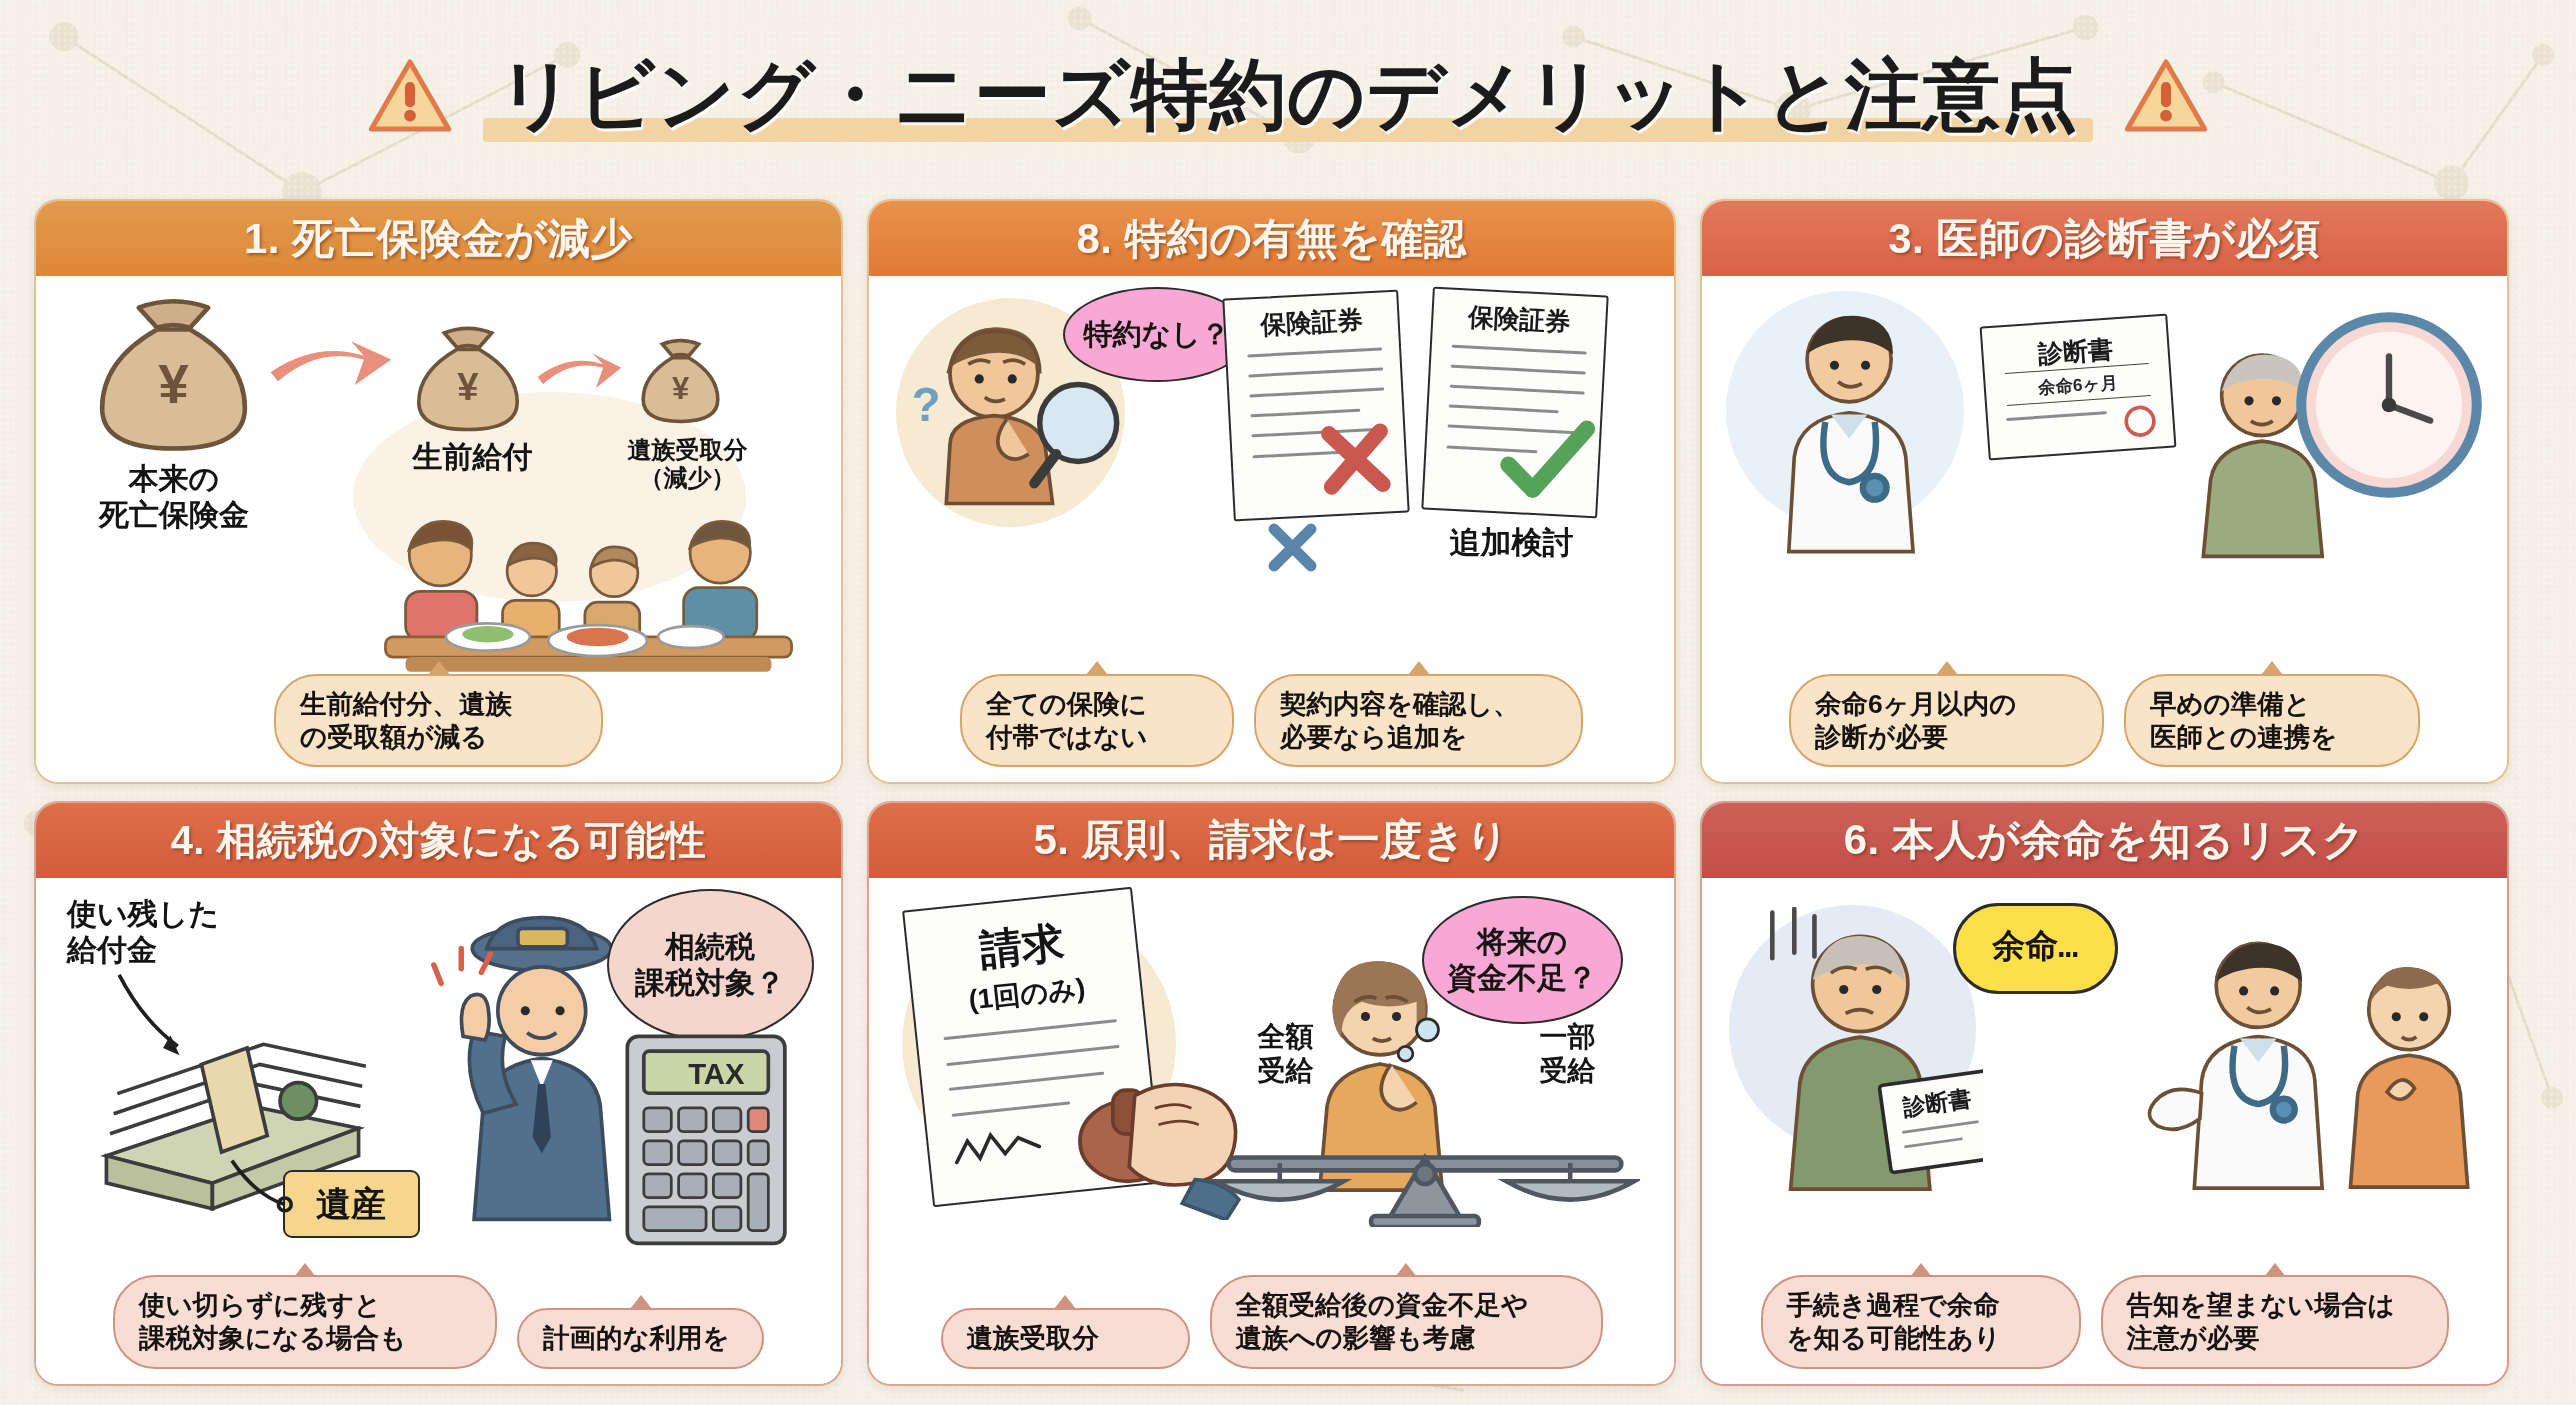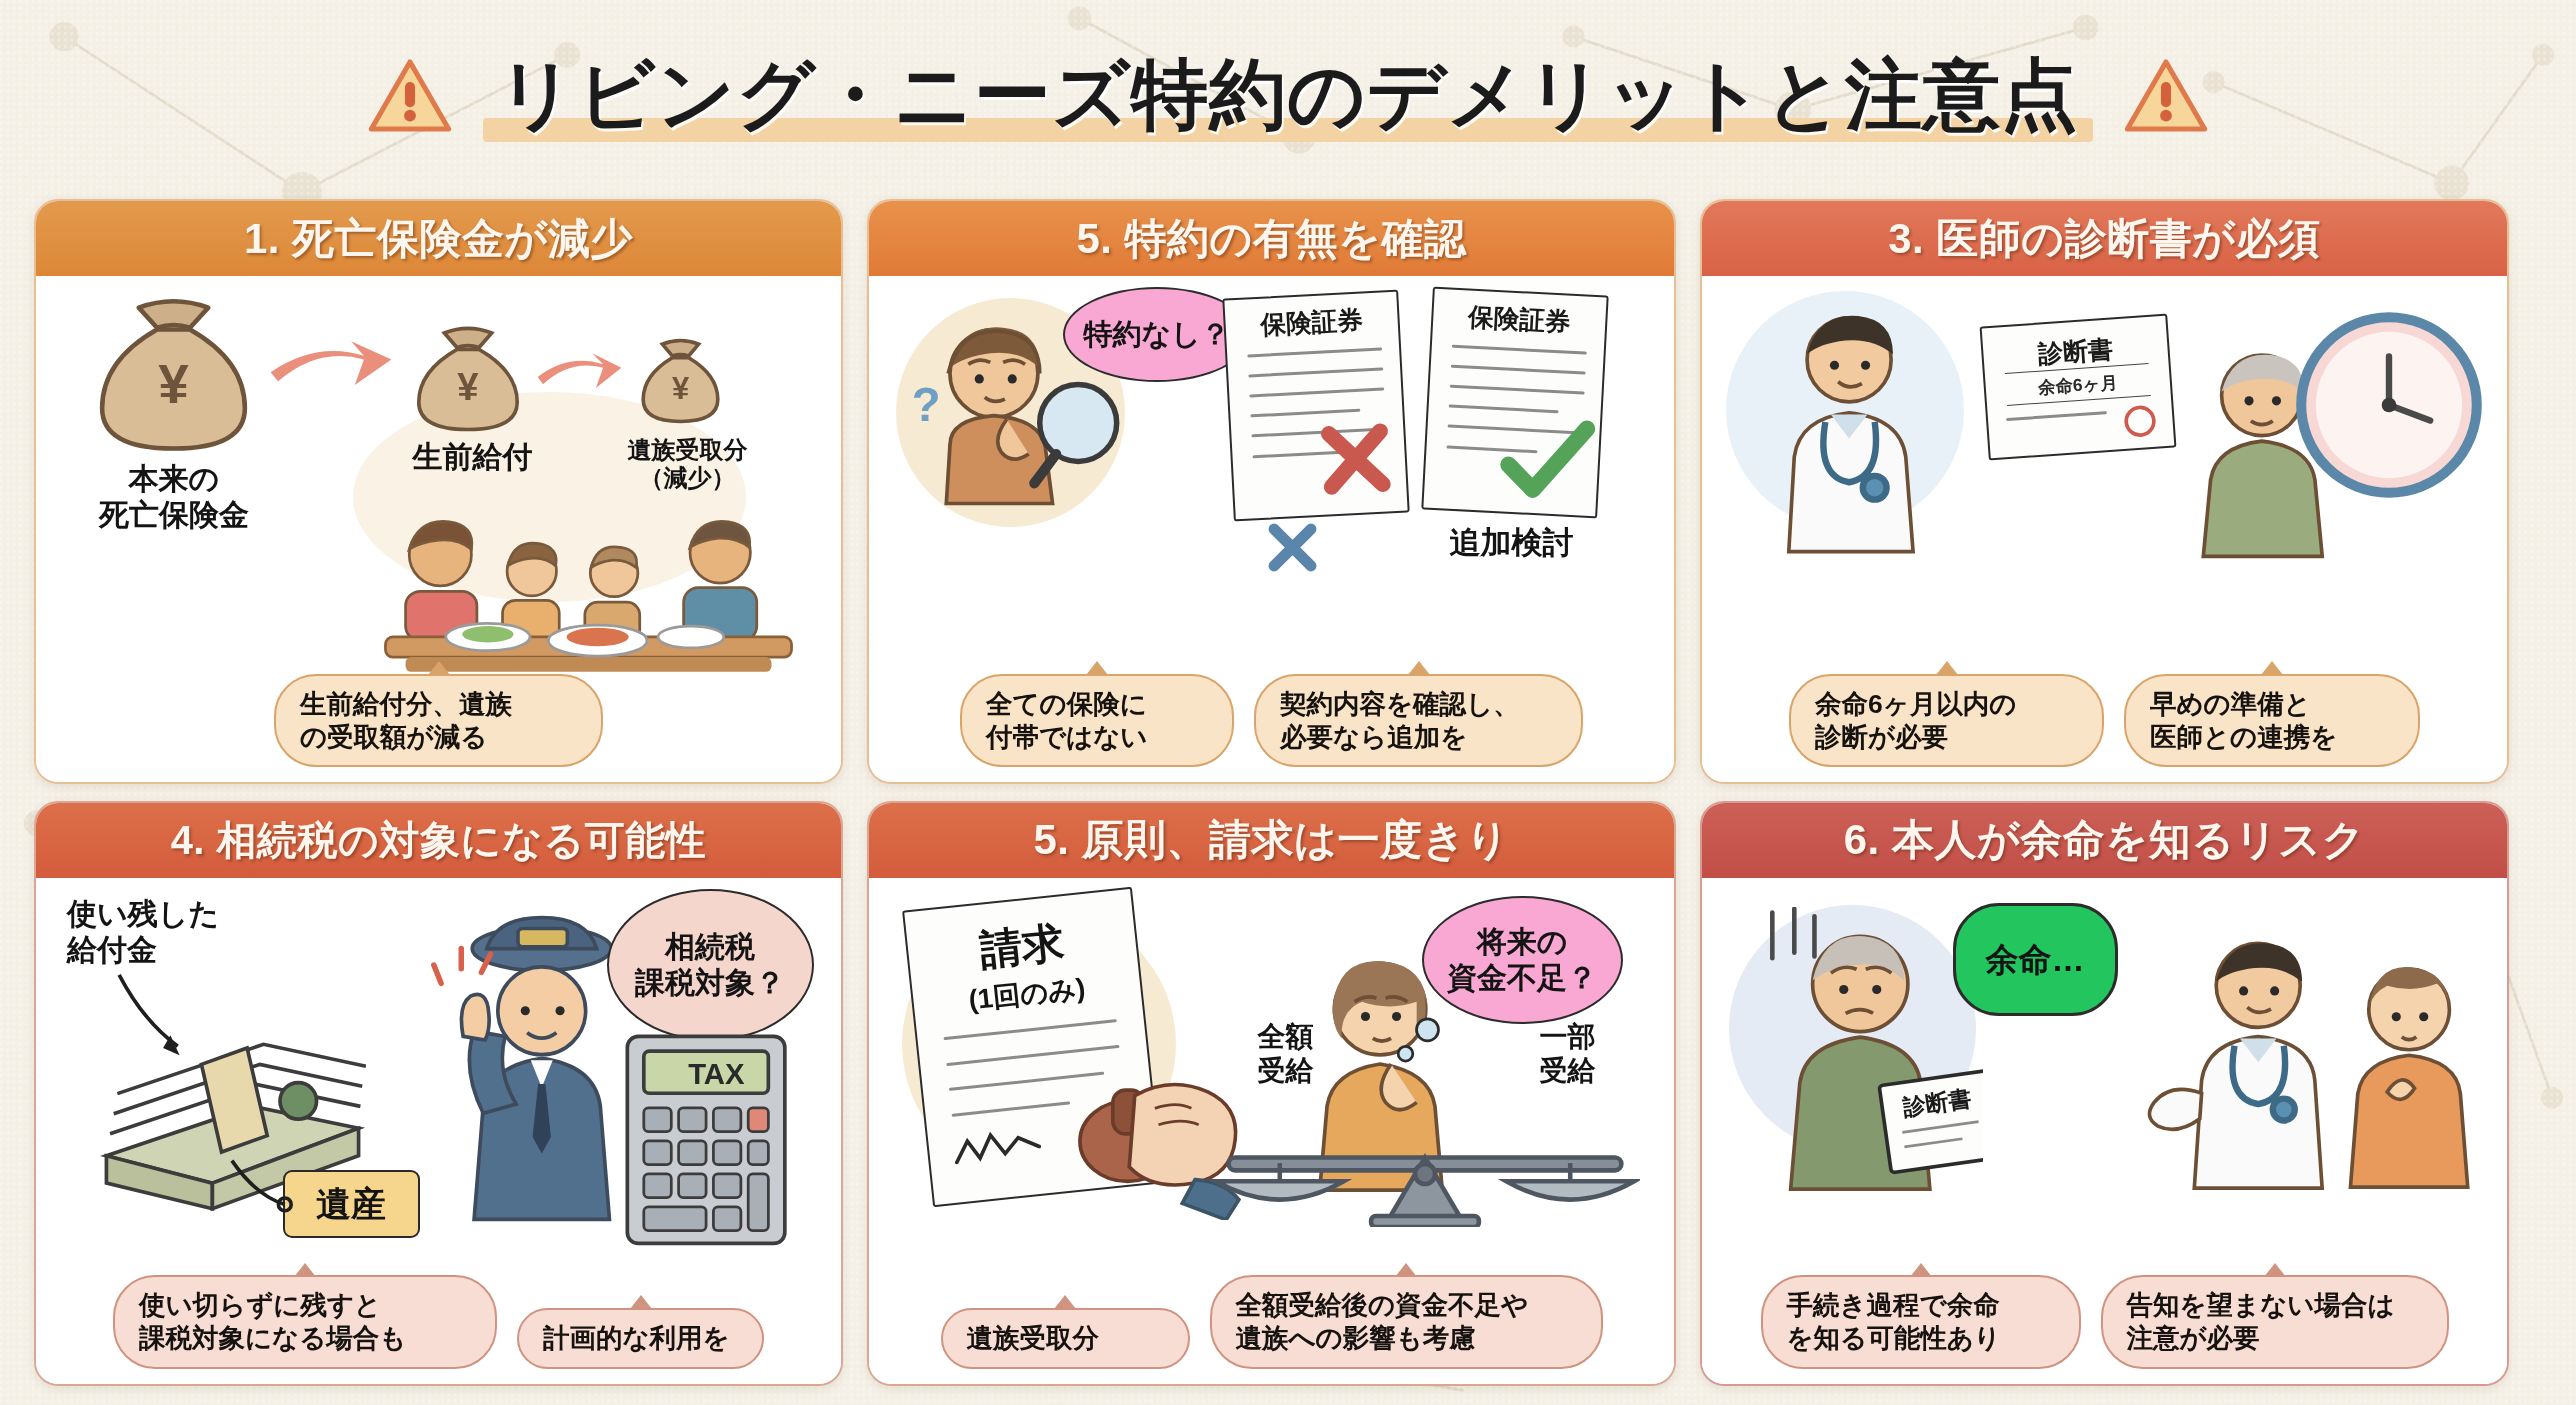--- a/index.html
+++ b/index.html
@@ -356,21 +356,21 @@
 
       <div class="callouts">
         <div class="callout warm" style="min-width:329px;">生前給付分、遺族
 の受取額が減る</div>
       </div>
     </div>
   </section>
 
   <section class="card">
     <header class="card-head" style="background:linear-gradient(180deg,#e8924c,#e07a36);">
-      <span>5. 特約の有無を確認</span>
+      <span>8. 特約の有無を確認</span>
     </header>
     <div class="card-body">
       <div class="art">
         <div class="glow" style="left:12.8px;top:16.5px;width:229px;height:229px;"></div>
 
         <svg style="position:absolute;left:22px;top:20px;width:229px;height:229px;" viewBox="0 0 250 250">
           <g stroke="#6d4f35" stroke-width="4" fill="none">
             <circle cx="96" cy="78" r="48" fill="#f0c69b"></circle>
             <path d="M48 72 q12 -48 58 -44 q40 4 40 44 q-22 -20 -54 -16 q-30 4 -44 16Z" fill="#7c5a3a" stroke="none"></path>
             <path d="M46 78 q12 -50 58 -46 q42 4 42 46"></path>
@@ -701,22 +701,22 @@
           </g>
 
           <g transform="rotate(-8 190 230)">
             <rect x="142" y="188" width="120" height="96" rx="4" fill="#fdfdfb" stroke="#2b2b2b" stroke-width="4"></rect>
             <text x="202" y="224" font-size="25" font-weight="700" fill="#1a1a1a" text-anchor="middle" font-family="'Liberation Sans',sans-serif">診断書</text>
             <line x1="160" y1="242" x2="244" y2="242" stroke="#8b8b8b" stroke-width="3"></line>
             <line x1="160" y1="258" x2="224" y2="258" stroke="#8b8b8b" stroke-width="3"></line>
           </g>
         </svg>
 
-        <div class="bubble" style="left:236px;top:20px;width:165px;height:113px;font-size:33px;border-radius:46px;
-                    background:#22c55e;border:3.7px solid #2c2c2c;">余命…</div>
+        <div class="bubble" style="left:236px;top:20px;width:165px;height:91px;font-size:33px;border-radius:46px;
+                    background:#fde047;border:3.7px solid #2c2c2c;font-family:Liberation Mono, monospace;">余命…</div>
 
         <svg style="position:absolute;left:428px;top:33px;width:210px;height:274px;" viewBox="0 0 230 300">
           <g stroke="#6d4f35" stroke-width="4">
             <circle cx="124" cy="76" r="46" fill="#f2caa0"></circle>
             <path d="M78 72 q12 -46 56 -42 q38 4 38 42 q-22 -18 -52 -15 q-28 3 -42 15Z" fill="#3e3328" stroke="none"></path>
             <circle cx="108" cy="82" r="5" fill="#2a2a2a" stroke="none"></circle>
             <circle cx="142" cy="82" r="5" fill="#2a2a2a" stroke="none"></circle>
             <path d="M112 100 q12 10 26 2" fill="none"></path>
             <path d="M62 180 q6 -42 62 -48 q58 6 62 48 l8 118 l-140 0 Z" fill="#fafafa"></path>
             <path d="M104 134 l20 26 l20 -26" fill="#cfe0ea" stroke="none"></path>

